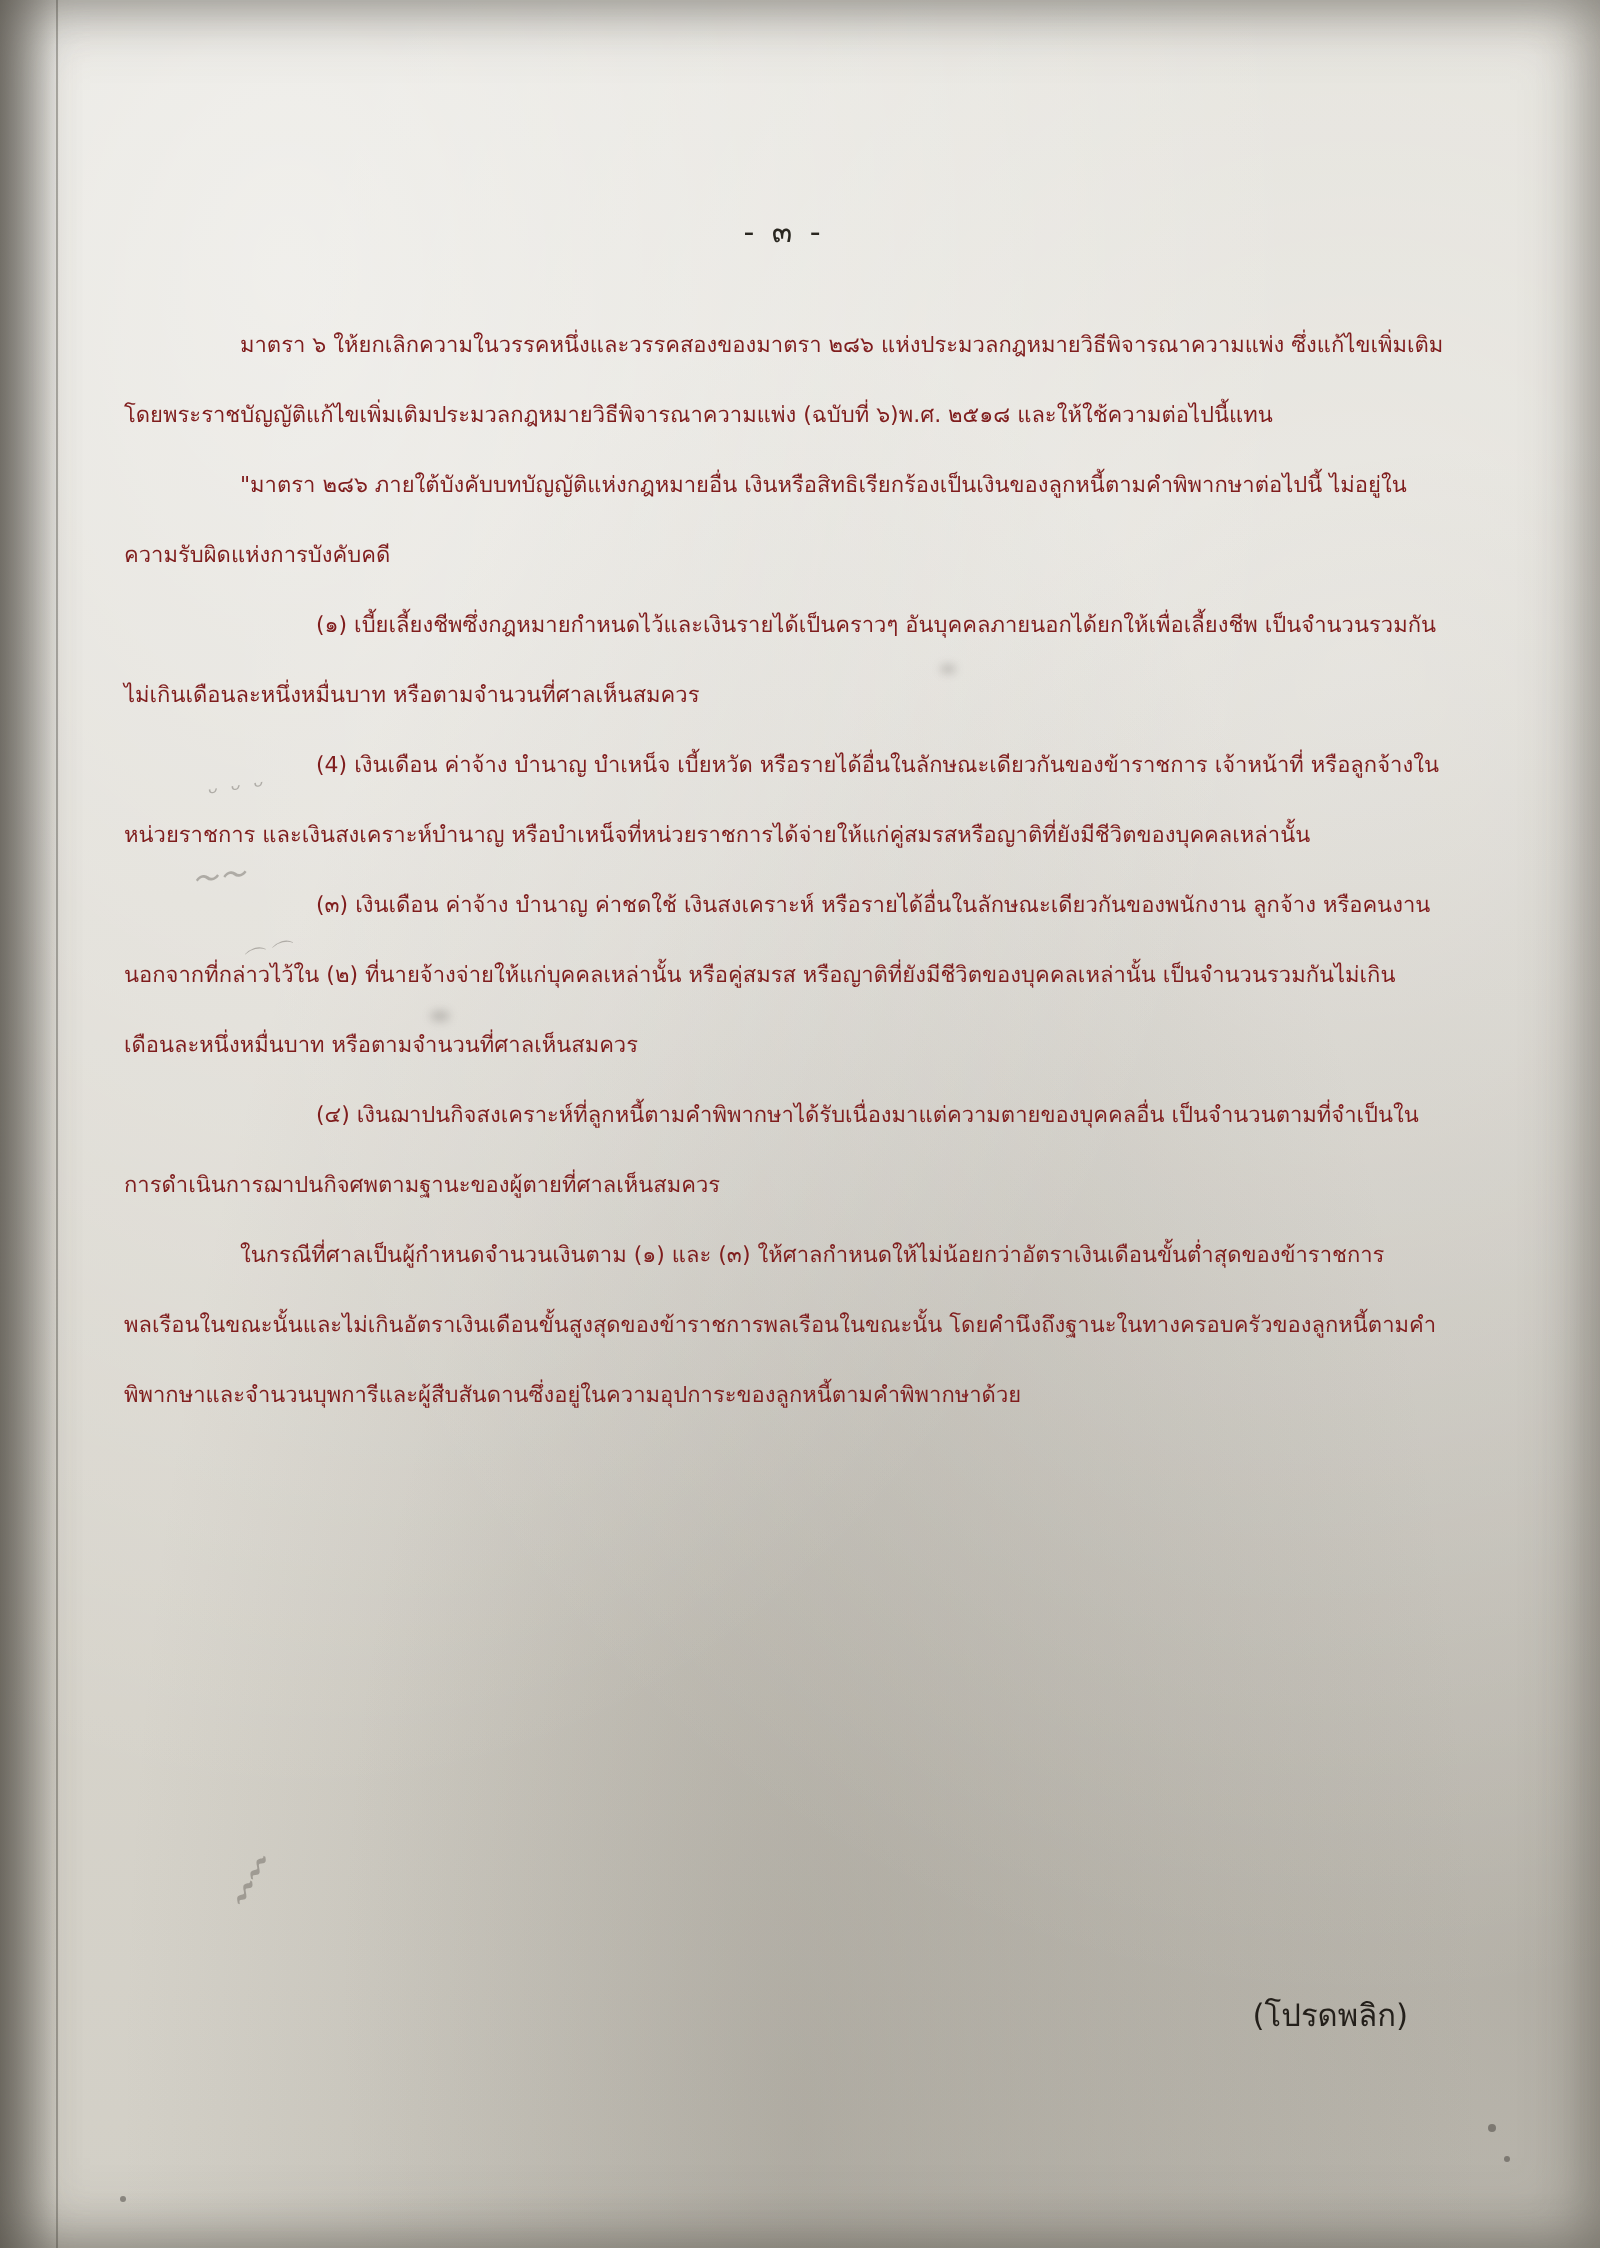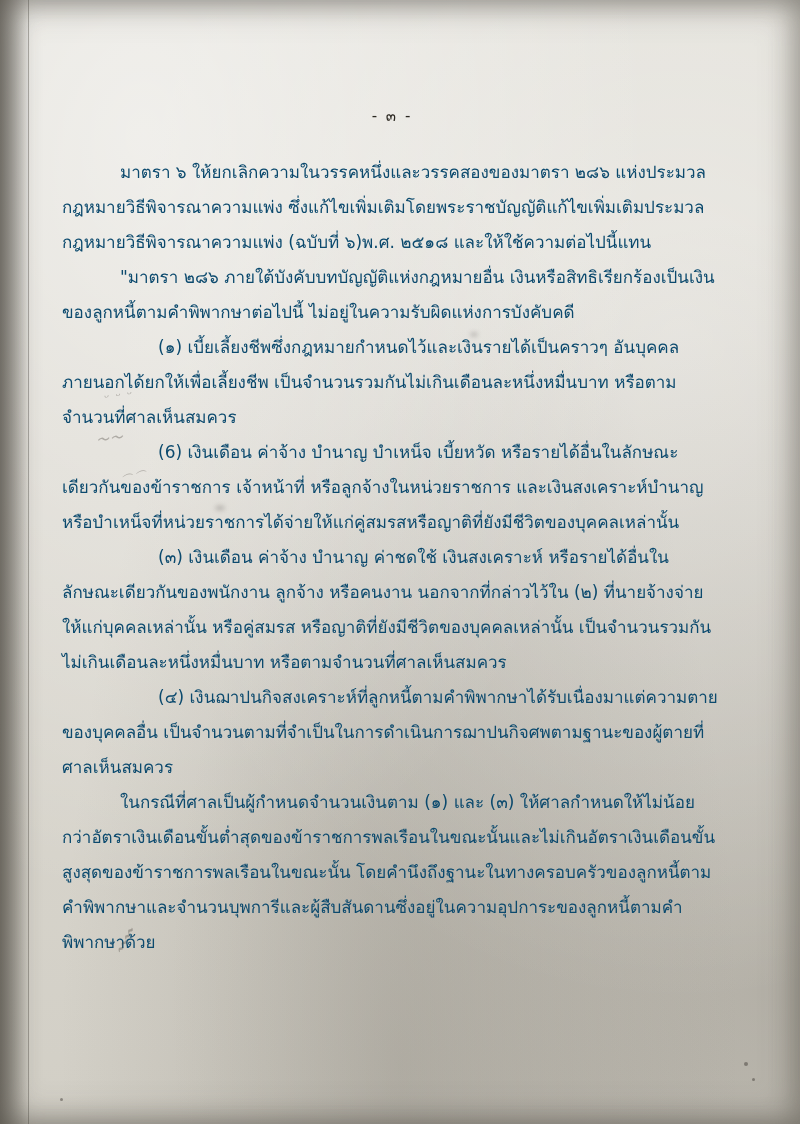--- a/index.html
+++ b/index.html
@@ -72,22 +72,22 @@
     text-align: center;
     font-size: 15px;
     color: #2a2720;
     letter-spacing: 2px;
   }
   .body-text {
     position: absolute;
     top: 155px;
     left: 0;
     width: 660px;
-    color: #0c4a6e;
-    font-size: 17px;
+    color: #7f1d1d;
+    font-size: 11px;
     line-height: 35px;
   }
   .para {
     margin: 0 0 0 0;
     text-align: left;
     text-indent: 0;
   }
   .para.indent {
     text-indent: 58px;
   }
@@ -139,27 +139,28 @@
   <div class="left-rule"></div>
 
   <div class="content">
 
     <div class="page-number">- ๓ -</div>
 
     <div class="body-text">
       <p class="para indent">มาตรา ๖ ให้ยกเลิกความในวรรคหนึ่งและวรรคสองของมาตรา ๒๘๖ แห่งประมวลกฎหมายวิธีพิจารณาความแพ่ง ซึ่งแก้ไขเพิ่มเติมโดยพระราชบัญญัติแก้ไขเพิ่มเติมประมวลกฎหมายวิธีพิจารณาความแพ่ง (ฉบับที่ ๖)พ.ศ. ๒๕๑๘ และให้ใช้ความต่อไปนี้แทน</p>
       <p class="para indent">"มาตรา ๒๘๖ ภายใต้บังคับบทบัญญัติแห่งกฎหมายอื่น เงินหรือสิทธิเรียกร้องเป็นเงินของลูกหนี้ตามคำพิพากษาต่อไปนี้ ไม่อยู่ในความรับผิดแห่งการบังคับคดี</p>
       <p class="para indent-sub">(๑) เบี้ยเลี้ยงชีพซึ่งกฎหมายกำหนดไว้และเงินรายได้เป็นคราวๆ อันบุคคลภายนอกได้ยกให้เพื่อเลี้ยงชีพ เป็นจำนวนรวมกันไม่เกินเดือนละหนึ่งหมื่นบาท หรือตามจำนวนที่ศาลเห็นสมควร</p>
-      <p class="para indent-sub">(6) เงินเดือน ค่าจ้าง บำนาญ บำเหน็จ เบี้ยหวัด หรือรายได้อื่นในลักษณะเดียวกันของข้าราชการ เจ้าหน้าที่ หรือลูกจ้างในหน่วยราชการ และเงินสงเคราะห์บำนาญ หรือบำเหน็จที่หน่วยราชการได้จ่ายให้แก่คู่สมรสหรือญาติที่ยังมีชีวิตของบุคคลเหล่านั้น</p>
+      <p class="para indent-sub">(4) เงินเดือน ค่าจ้าง บำนาญ บำเหน็จ เบี้ยหวัด หรือรายได้อื่นในลักษณะเดียวกันของข้าราชการ เจ้าหน้าที่ หรือลูกจ้างในหน่วยราชการ และเงินสงเคราะห์บำนาญ หรือบำเหน็จที่หน่วยราชการได้จ่ายให้แก่คู่สมรสหรือญาติที่ยังมีชีวิตของบุคคลเหล่านั้น</p>
       <p class="para indent-sub">(๓) เงินเดือน ค่าจ้าง บำนาญ ค่าชดใช้ เงินสงเคราะห์ หรือรายได้อื่นในลักษณะเดียวกันของพนักงาน ลูกจ้าง หรือคนงาน นอกจากที่กล่าวไว้ใน (๒) ที่นายจ้างจ่ายให้แก่บุคคลเหล่านั้น หรือคู่สมรส หรือญาติที่ยังมีชีวิตของบุคคลเหล่านั้น เป็นจำนวนรวมกันไม่เกินเดือนละหนึ่งหมื่นบาท หรือตามจำนวนที่ศาลเห็นสมควร</p>
       <p class="para indent-sub">(๔) เงินฌาปนกิจสงเคราะห์ที่ลูกหนี้ตามคำพิพากษาได้รับเนื่องมาแต่ความตายของบุคคลอื่น เป็นจำนวนตามที่จำเป็นในการดำเนินการฌาปนกิจศพตามฐานะของผู้ตายที่ศาลเห็นสมควร</p>
       <p class="para indent">ในกรณีที่ศาลเป็นผู้กำหนดจำนวนเงินตาม (๑) และ (๓) ให้ศาลกำหนดให้ไม่น้อยกว่าอัตราเงินเดือนขั้นต่ำสุดของข้าราชการพลเรือนในขณะนั้นและไม่เกินอัตราเงินเดือนขั้นสูงสุดของข้าราชการพลเรือนในขณะนั้น โดยคำนึงถึงฐานะในทางครอบครัวของลูกหนี้ตามคำพิพากษาและจำนวนบุพการีและผู้สืบสันดานซึ่งอยู่ในความอุปการะของลูกหนี้ตามคำพิพากษาด้วย</p>
       <div class="gap"></div>
     </div>
 
+    <div class="tail">(โปรดพลิก)</div>
   </div>
 
   <div class="smudge" style="left:104px; top:388px;">ᵕ ᵕ ᵕ</div>
   <div class="smudge" style="left:96px; top:430px;">〜〜</div>
   <div class="smudge" style="left:120px; top:470px; transform:rotate(-14deg);">⌒⌒</div>
   <div class="smudge" style="left:110px; top:930px; transform:rotate(-62deg);">〰〰</div>
 
   <div class="blot" style="left:470px; top:332px; width:8px; height:5px;"></div>
   <div class="blot" style="left:215px; top:505px; width:10px; height:6px;"></div>
   <div class="speck" style="left:744px; top:1062px; width:4px; height:4px;"></div>

